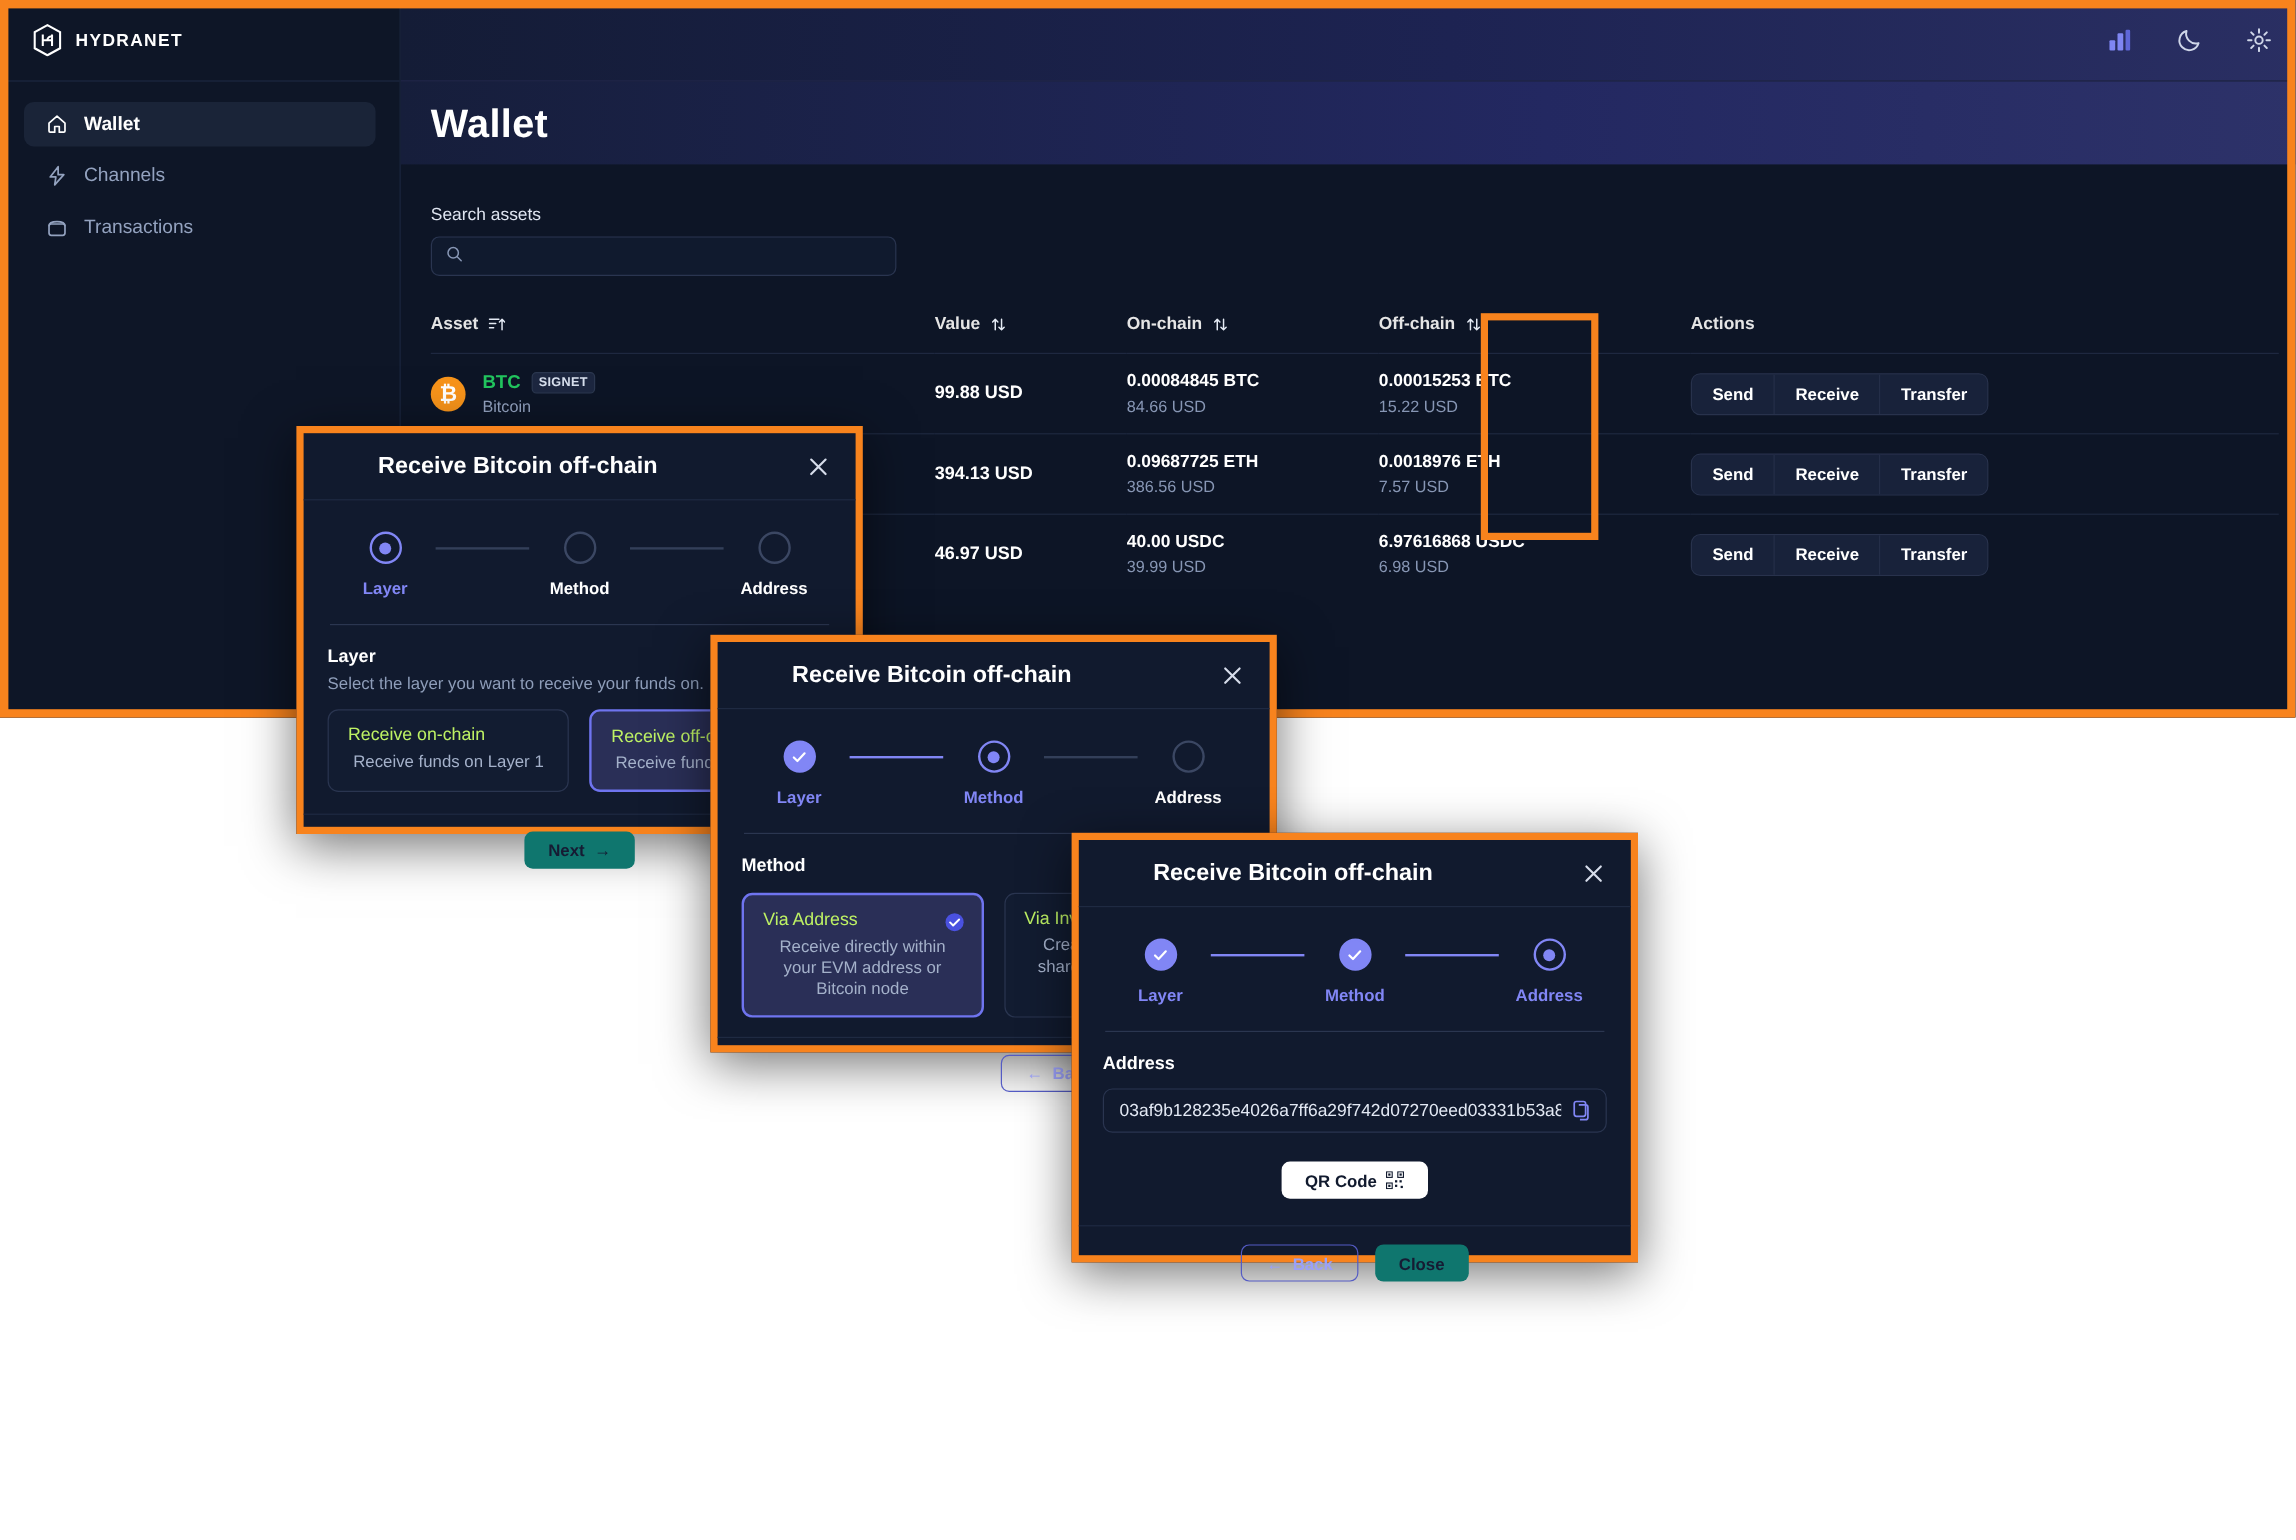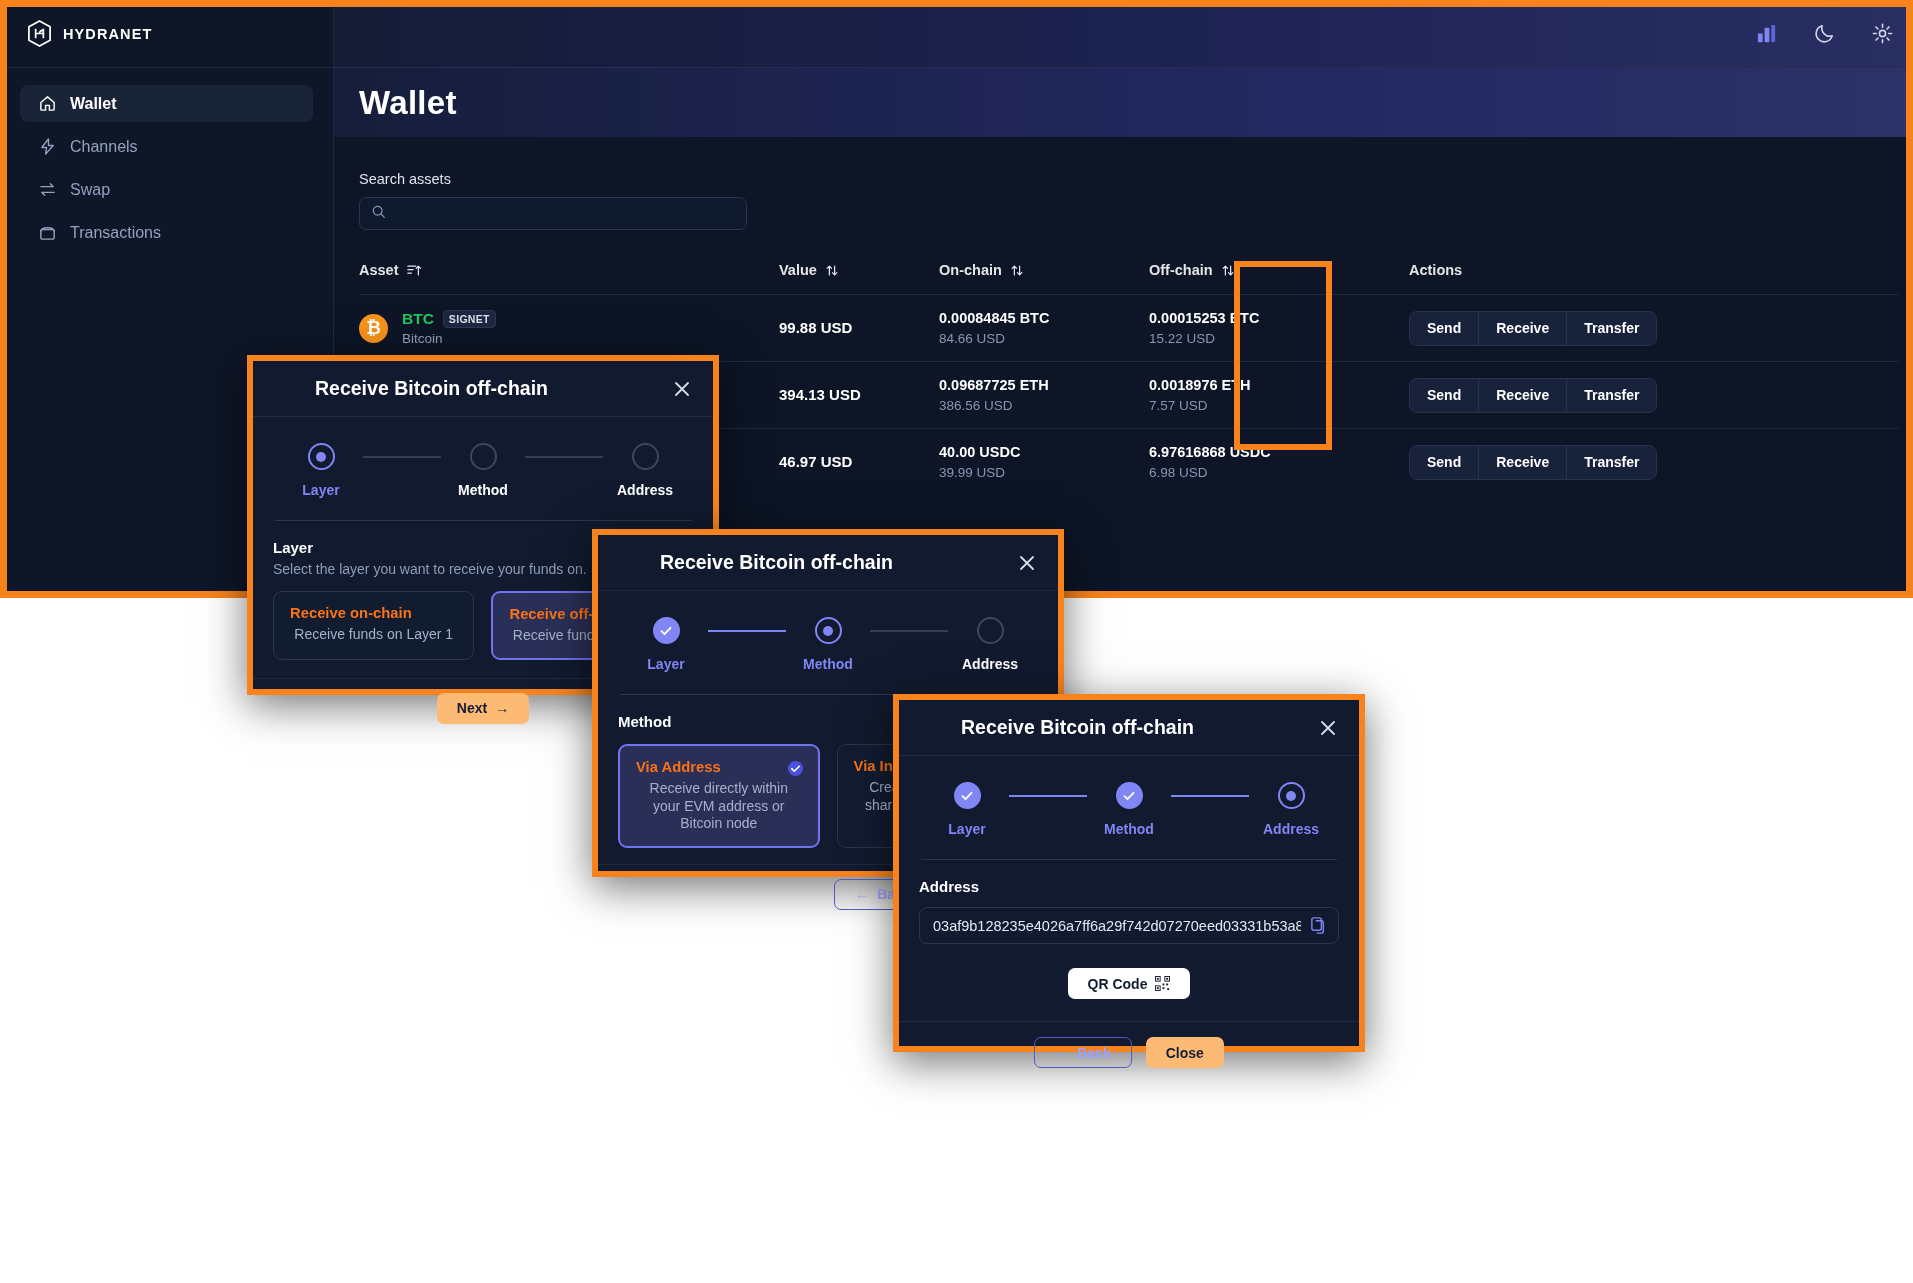--- a/index.html
+++ b/index.html
@@ -170,31 +170,31 @@
   .modal-divider { height: 1px; background: #2b3650; margin: 16px 22px 0 22px; }
 
   .section-title { color: #ffffff; font-size: 15px; font-weight: bold; }
   .section-sub { color: #8e9db9; font-size: 14px; margin-top: 5px; }
 
   .opt-card {
     border: 1px solid #2a3550; border-radius: 9px;
     background: #121c31; padding: 13px 16px; position: relative;
   }
   .opt-card.sel { background: #2a2f57; border: 2px solid #6f74ef; }
-  .opt-title { color: #f97316; font-size: 14.8px; font-weight: bold; }
+  .opt-title { color: #bef264; font-size: 14.8px; font-weight: normal; }
   .opt-desc { color: #a4b1ca; font-size: 14px; margin-top: 5px; line-height: 1.25; text-align: center; }
   .tick { position: absolute; right: 14px; top: 14px; width: 17px; height: 17px; }
 
   .modal-foot { border-top: 1px solid #1f2a42; display: flex; align-items: center; justify-content: center; gap: 14px; }
   .btn {
     height: 31px; padding: 0 20px; border-radius: 7px;
     display: inline-flex; align-items: center; gap: 8px;
     font-size: 14px; font-weight: bold; cursor: pointer;
   }
-  .btn-primary { background: #fdba74; color: #161b33; }
+  .btn-primary { background: #0f766e; color: #161b33; }
   .btn-ghost { background: transparent; color: #9ba0f8; border: 1px solid #545bc4; }
   .btn-white { background: #ffffff; color: #111a2e; }
 
   .addr-input {
     height: 37px; border: 1px solid #2a3550; border-radius: 8px;
     background: #111a2e; display: flex; align-items: center;
     padding: 0 10px 0 13px; gap: 8px;
   }
   .addr-text {
     color: #e3e9f4; font-size: 14.5px; flex: 1; white-space: nowrap;
@@ -230,28 +230,20 @@
           </span>
           <span>Wallet</span>
         </div>
         <div class="nav-item">
           <span>
             <svg class="nav-ico" viewBox="0 0 20 20">
                 <path d="M11 2L4 11h5l-1 7 8-9h-5z" fill="none" stroke="#93a2bf" stroke-width="1.5" stroke-linejoin="round"></path>
               </svg>
           </span>
           <span>Channels</span>
-        </div>
-        <div class="nav-item">
-          <span>
-            <svg class="nav-ico" viewBox="0 0 20 20">
-                <path d="M3 7h13l-3-3M17 13H4l3 3" fill="none" stroke="#93a2bf" stroke-width="1.5" stroke-linecap="round" stroke-linejoin="round"></path>
-              </svg>
-          </span>
-          <span>Swap</span>
         </div>
         <div class="nav-item">
           <span>
             <svg class="nav-ico" viewBox="0 0 20 20">
                 <rect x="3" y="7" width="14" height="10" rx="2" fill="none" stroke="#93a2bf" stroke-width="1.5"></rect>
                 <path d="M3 9c0-2 1.5-4 7-4s7 2 7 4" fill="none" stroke="#93a2bf" stroke-width="1.5"></path>
               </svg>
           </span>
           <span>Transactions</span>
         </div>

